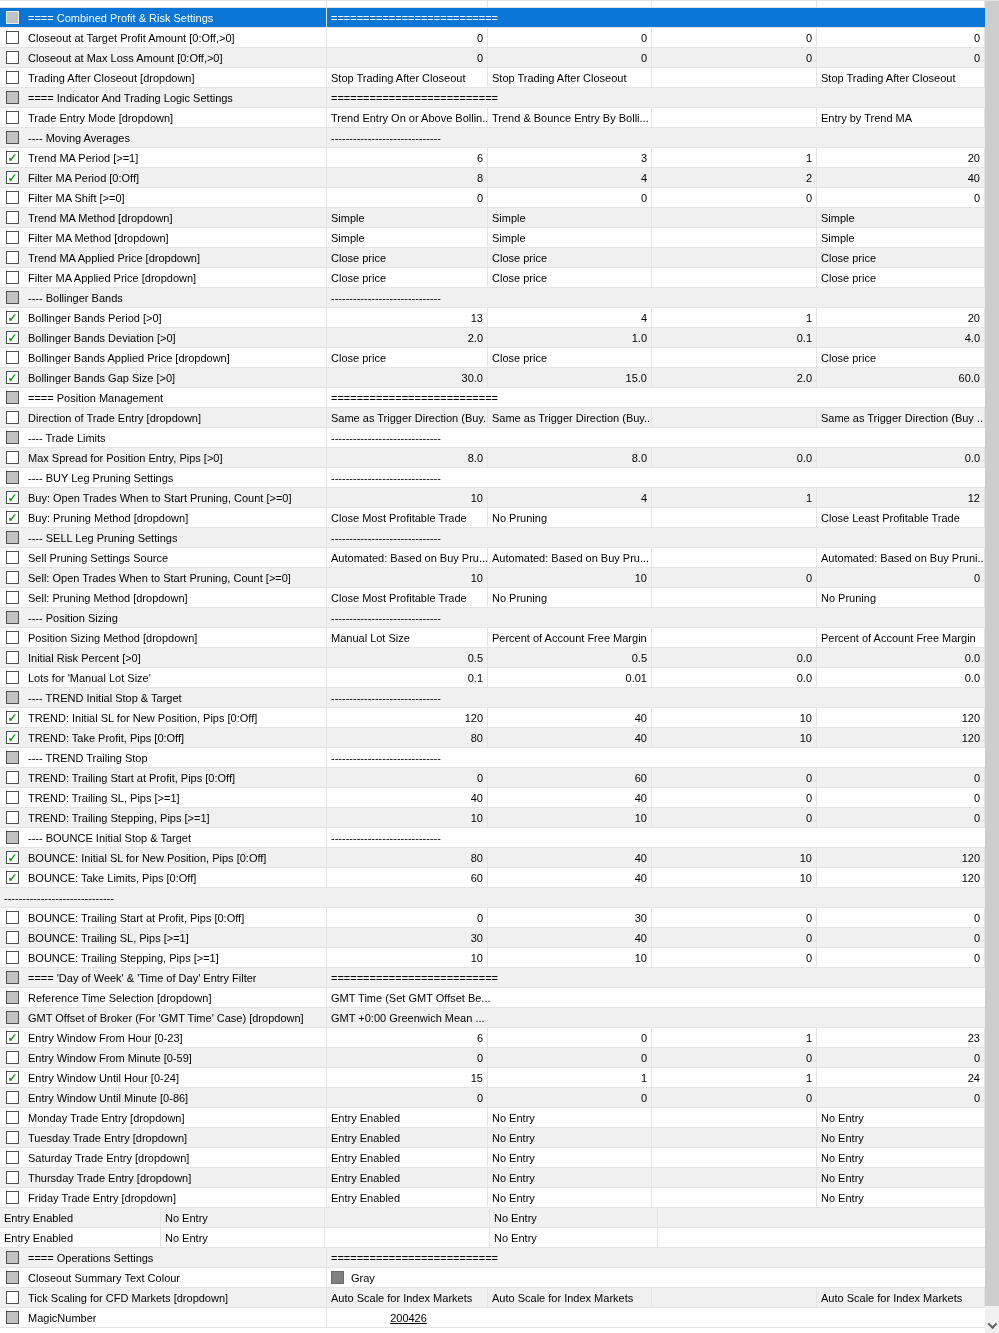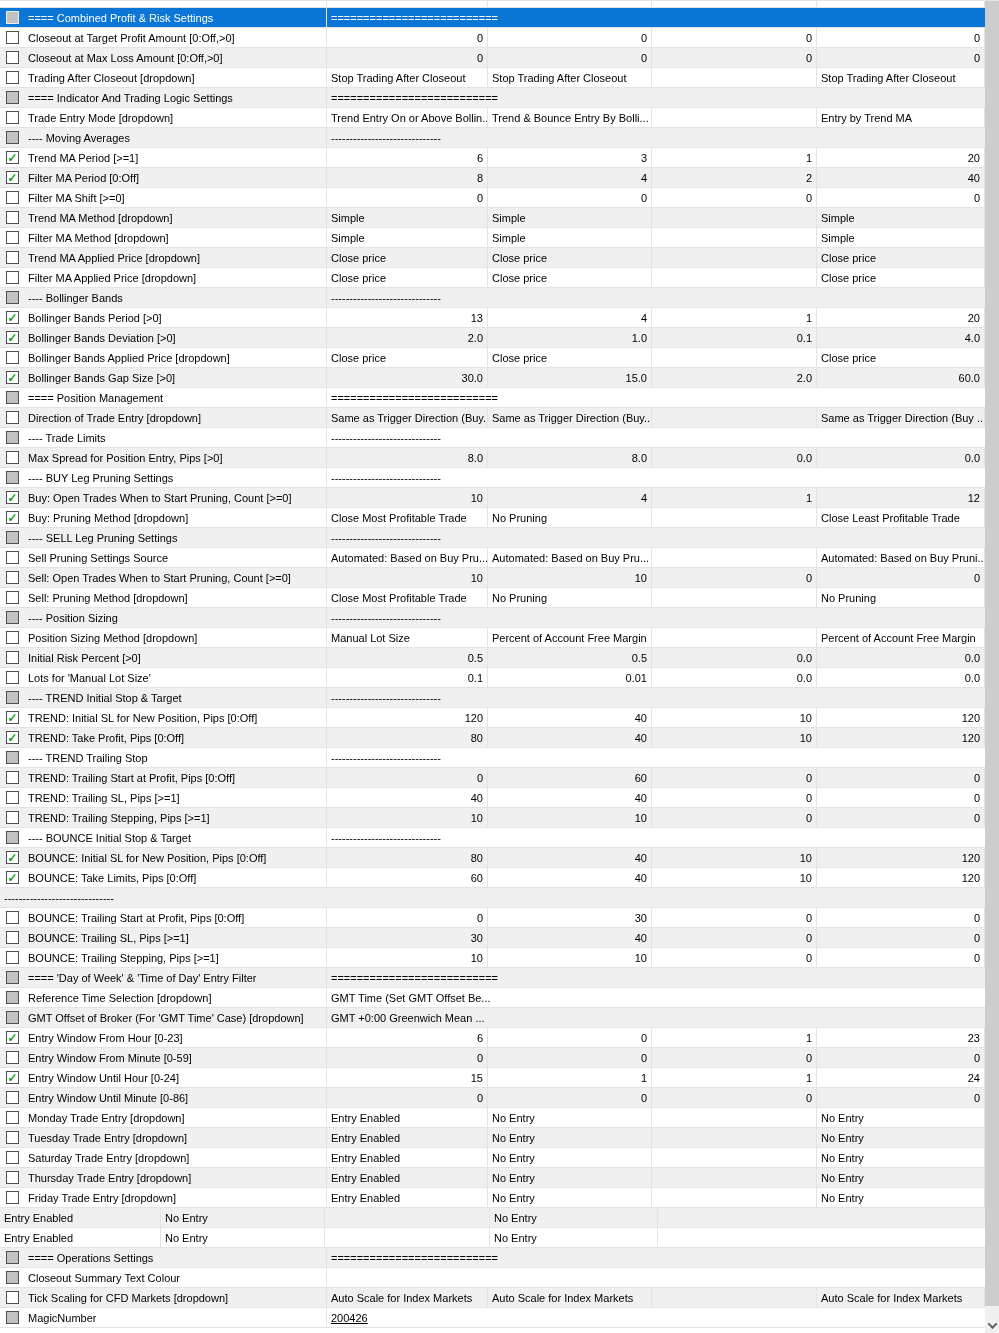--- a/index.html
+++ b/index.html
@@ -20,21 +20,21 @@
   .cb.gray { background:var(--cbgray,#c2c2c2); }
   .row.selected .cb { border-color:#e8eef6; }
   .lbl { overflow:hidden; white-space:nowrap; }
   .cell { border-right:1px solid var(--grid,#e4e4e4); padding:0 4px; display:flex; align-items:center; overflow:hidden; white-space:nowrap; }
   .cell.c0 { width:161px; min-width:161px; }
   .cell.c1 { width:164px; min-width:164px; }
   .cell.c2 { width:165px; min-width:165px; }
   .cell.c3 { width:168px; min-width:168px; }
   .cell.num { justify-content:flex-end; }
   .spancell { width:658px; min-width:658px; padding:0 4px; display:flex; align-items:center; overflow:hidden; white-space:nowrap; }
-  .magicval { width:155px; text-align:left;text-decoration:underline; }
+  .magicval { width:155px; text-align:center;text-decoration:underline; }
   .swatch { width:13px; height:13px; background:var(--swatch,#808080); border:1px solid #6a6a6a; margin-right:7px; display:inline-block; }
   .scrollbar { position:absolute; right:0; top:0; width:14px; height:1333px; background:var(--sbtrack,#f0f0f0); }
   .sb-thumb { position:absolute; left:0; top:0; width:14px; height:1305px; background:var(--sbthumb,#cdcdcd); }
   .sb-btn { position:absolute; left:0; bottom:0; width:14px; height:17px; background:var(--sbtrack,#f0f0f0); display:flex; align-items:center; justify-content:center; }
   .chev { width:7px; height:7px; border-right:2px solid #5f5f5f; border-bottom:2px solid #5f5f5f; transform:rotate(45deg) translate(-1px,-1px); }
 </style>
 </head>
 <body>
 
 <div class="screen" style="--sel: #0b76d6; --alt: #f0f0f0; --grid: #e4e4e4; --check: #17a017; --cbgray: #c2c2c2; --swatch: #808080; --sbthumb: #cdcdcd; --sbtrack: #f0f0f0;">
@@ -612,20 +612,24 @@
             <span class="cb gray"></span>
             <span class="lbl">==== Operations Settings</span>
           </div>
           <div class="spancell">==========================</div>
         </div>
         <div class="row">
           <div class="labelcell">
             <span class="cb gray"></span>
             <span class="lbl">Closeout Summary Text Colour</span>
           </div>
+          <div class="spancell">
+            <span class="swatch"></span>
+            <span>Gray</span>
+          </div>
         </div>
         <div class="row odd">
           <div class="labelcell">
             <span class="cb "></span>
             <span class="lbl">Tick Scaling for CFD Markets [dropdown]</span>
           </div>
           <div class="cell c0">Auto Scale for Index Markets</div>
           <div class="cell c1">Auto Scale for Index Markets</div>
           <div class="cell c2"></div>
           <div class="cell c3">Auto Scale for Index Markets</div>

